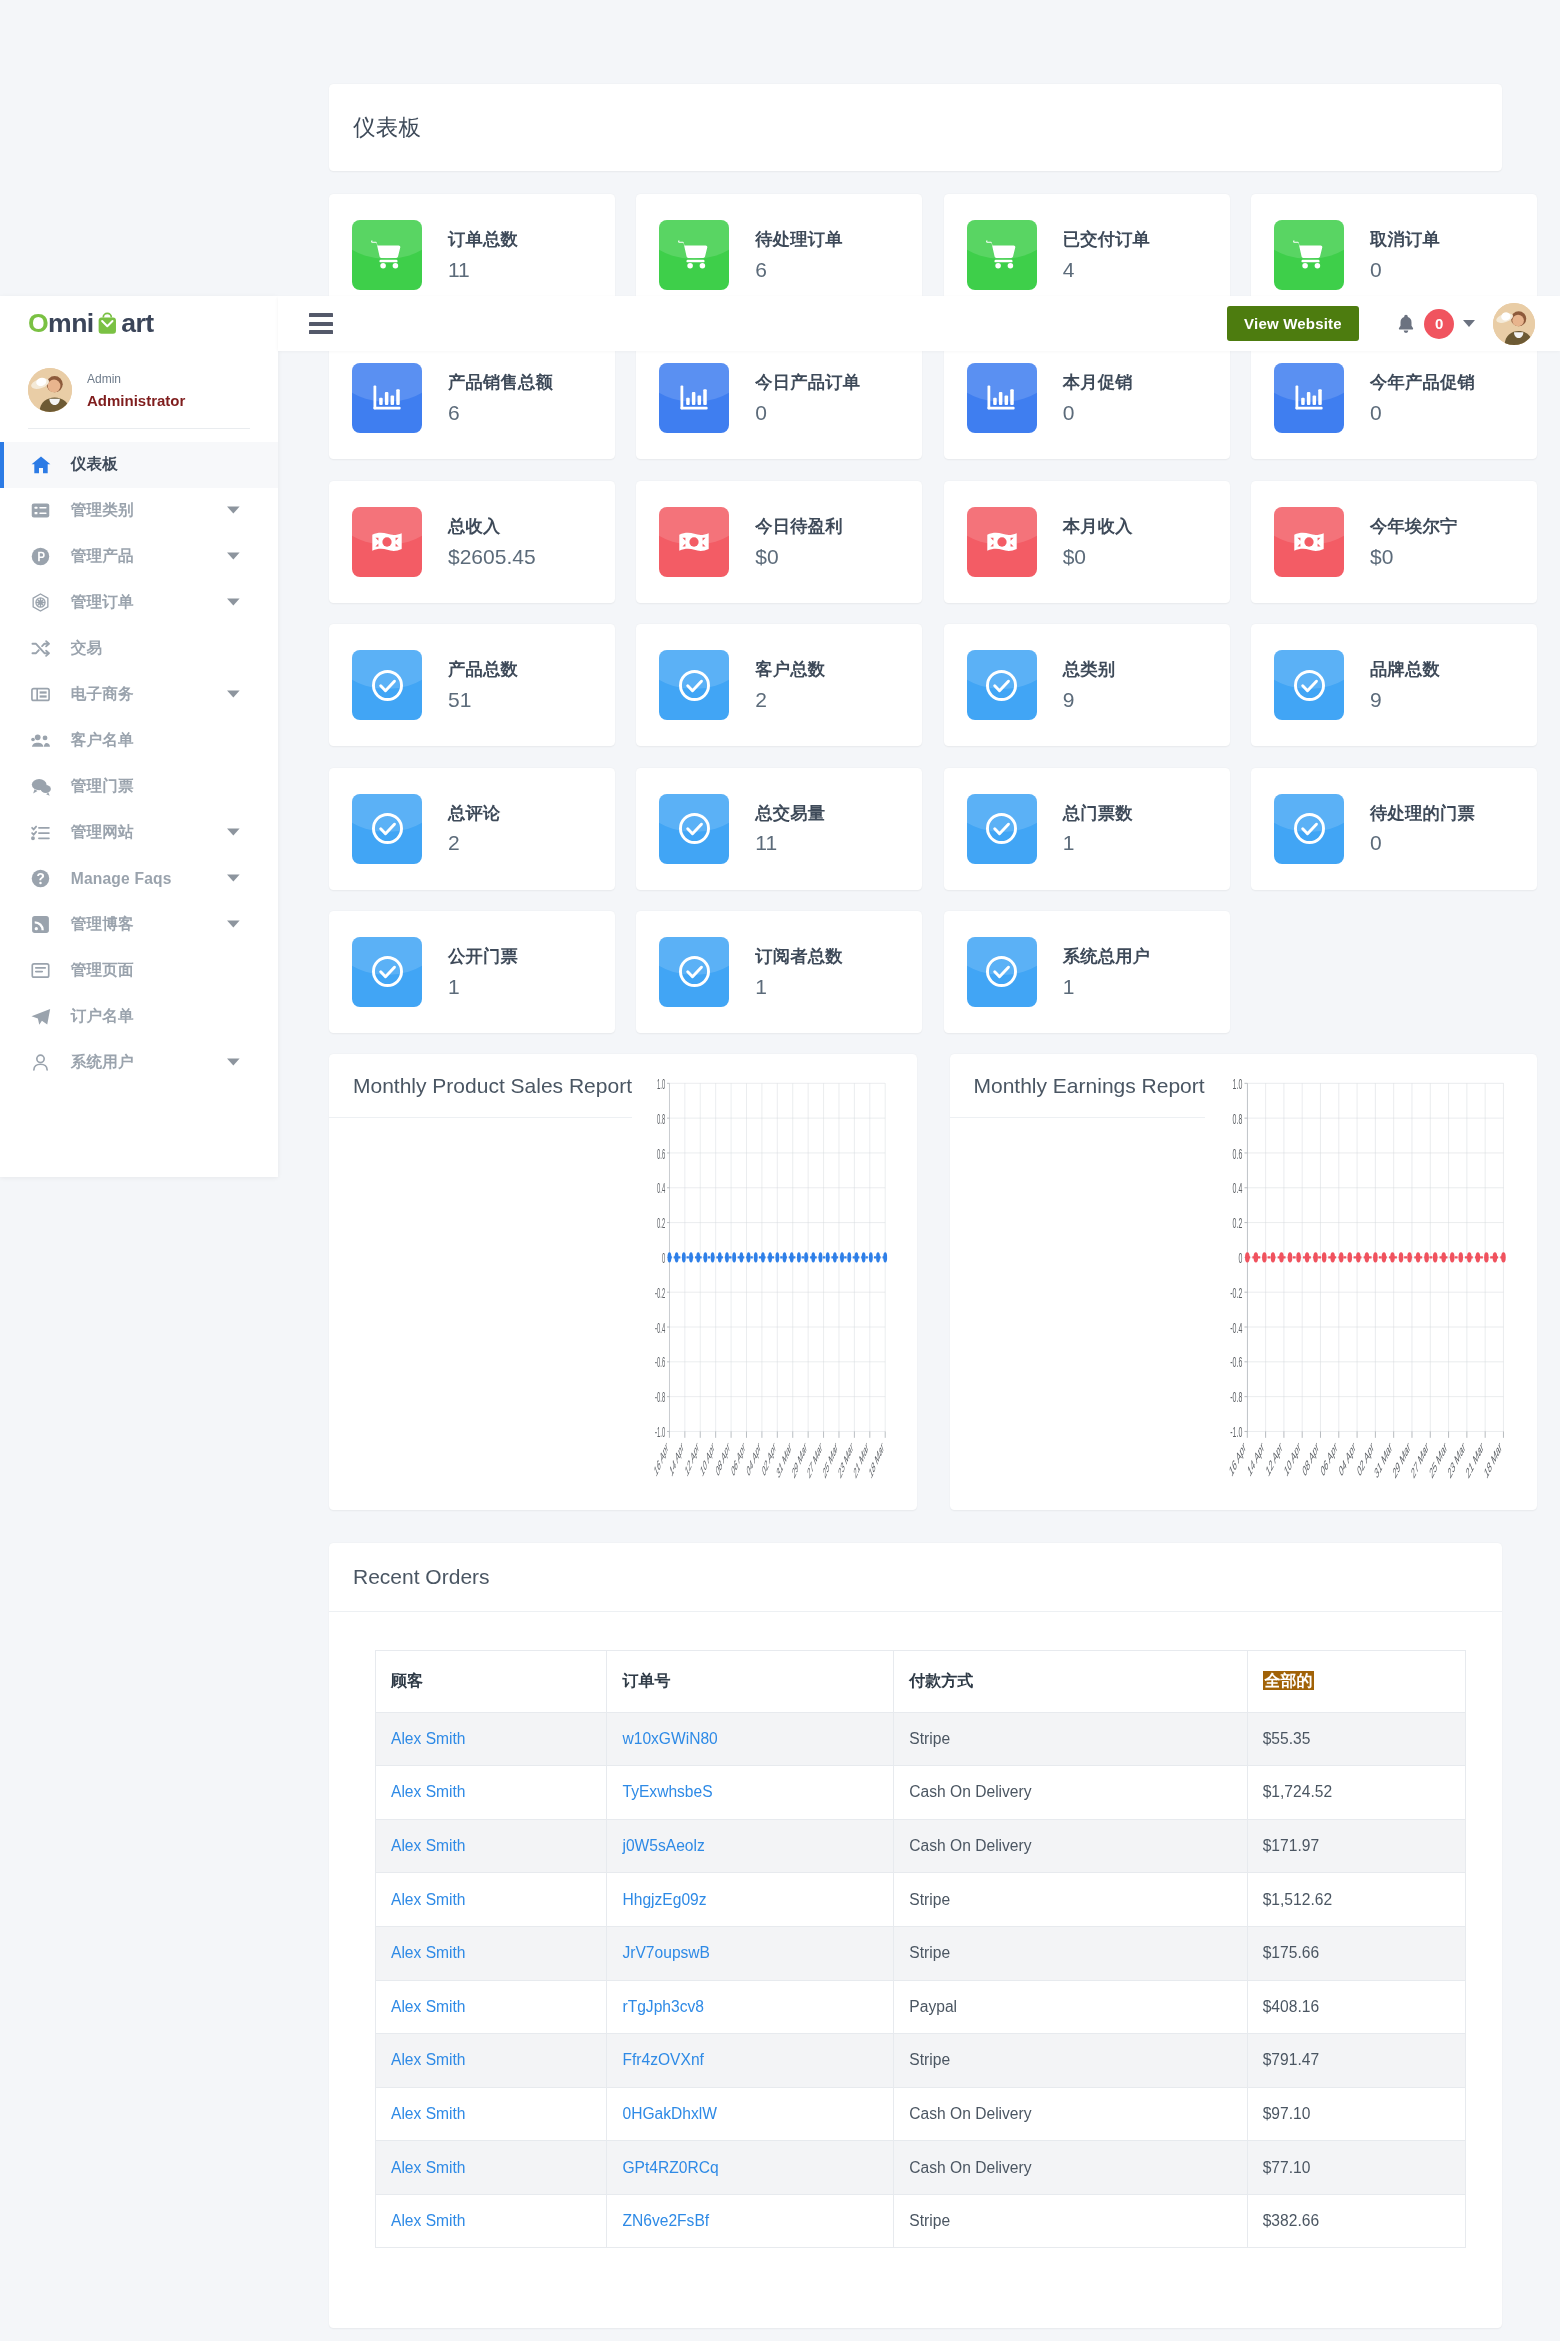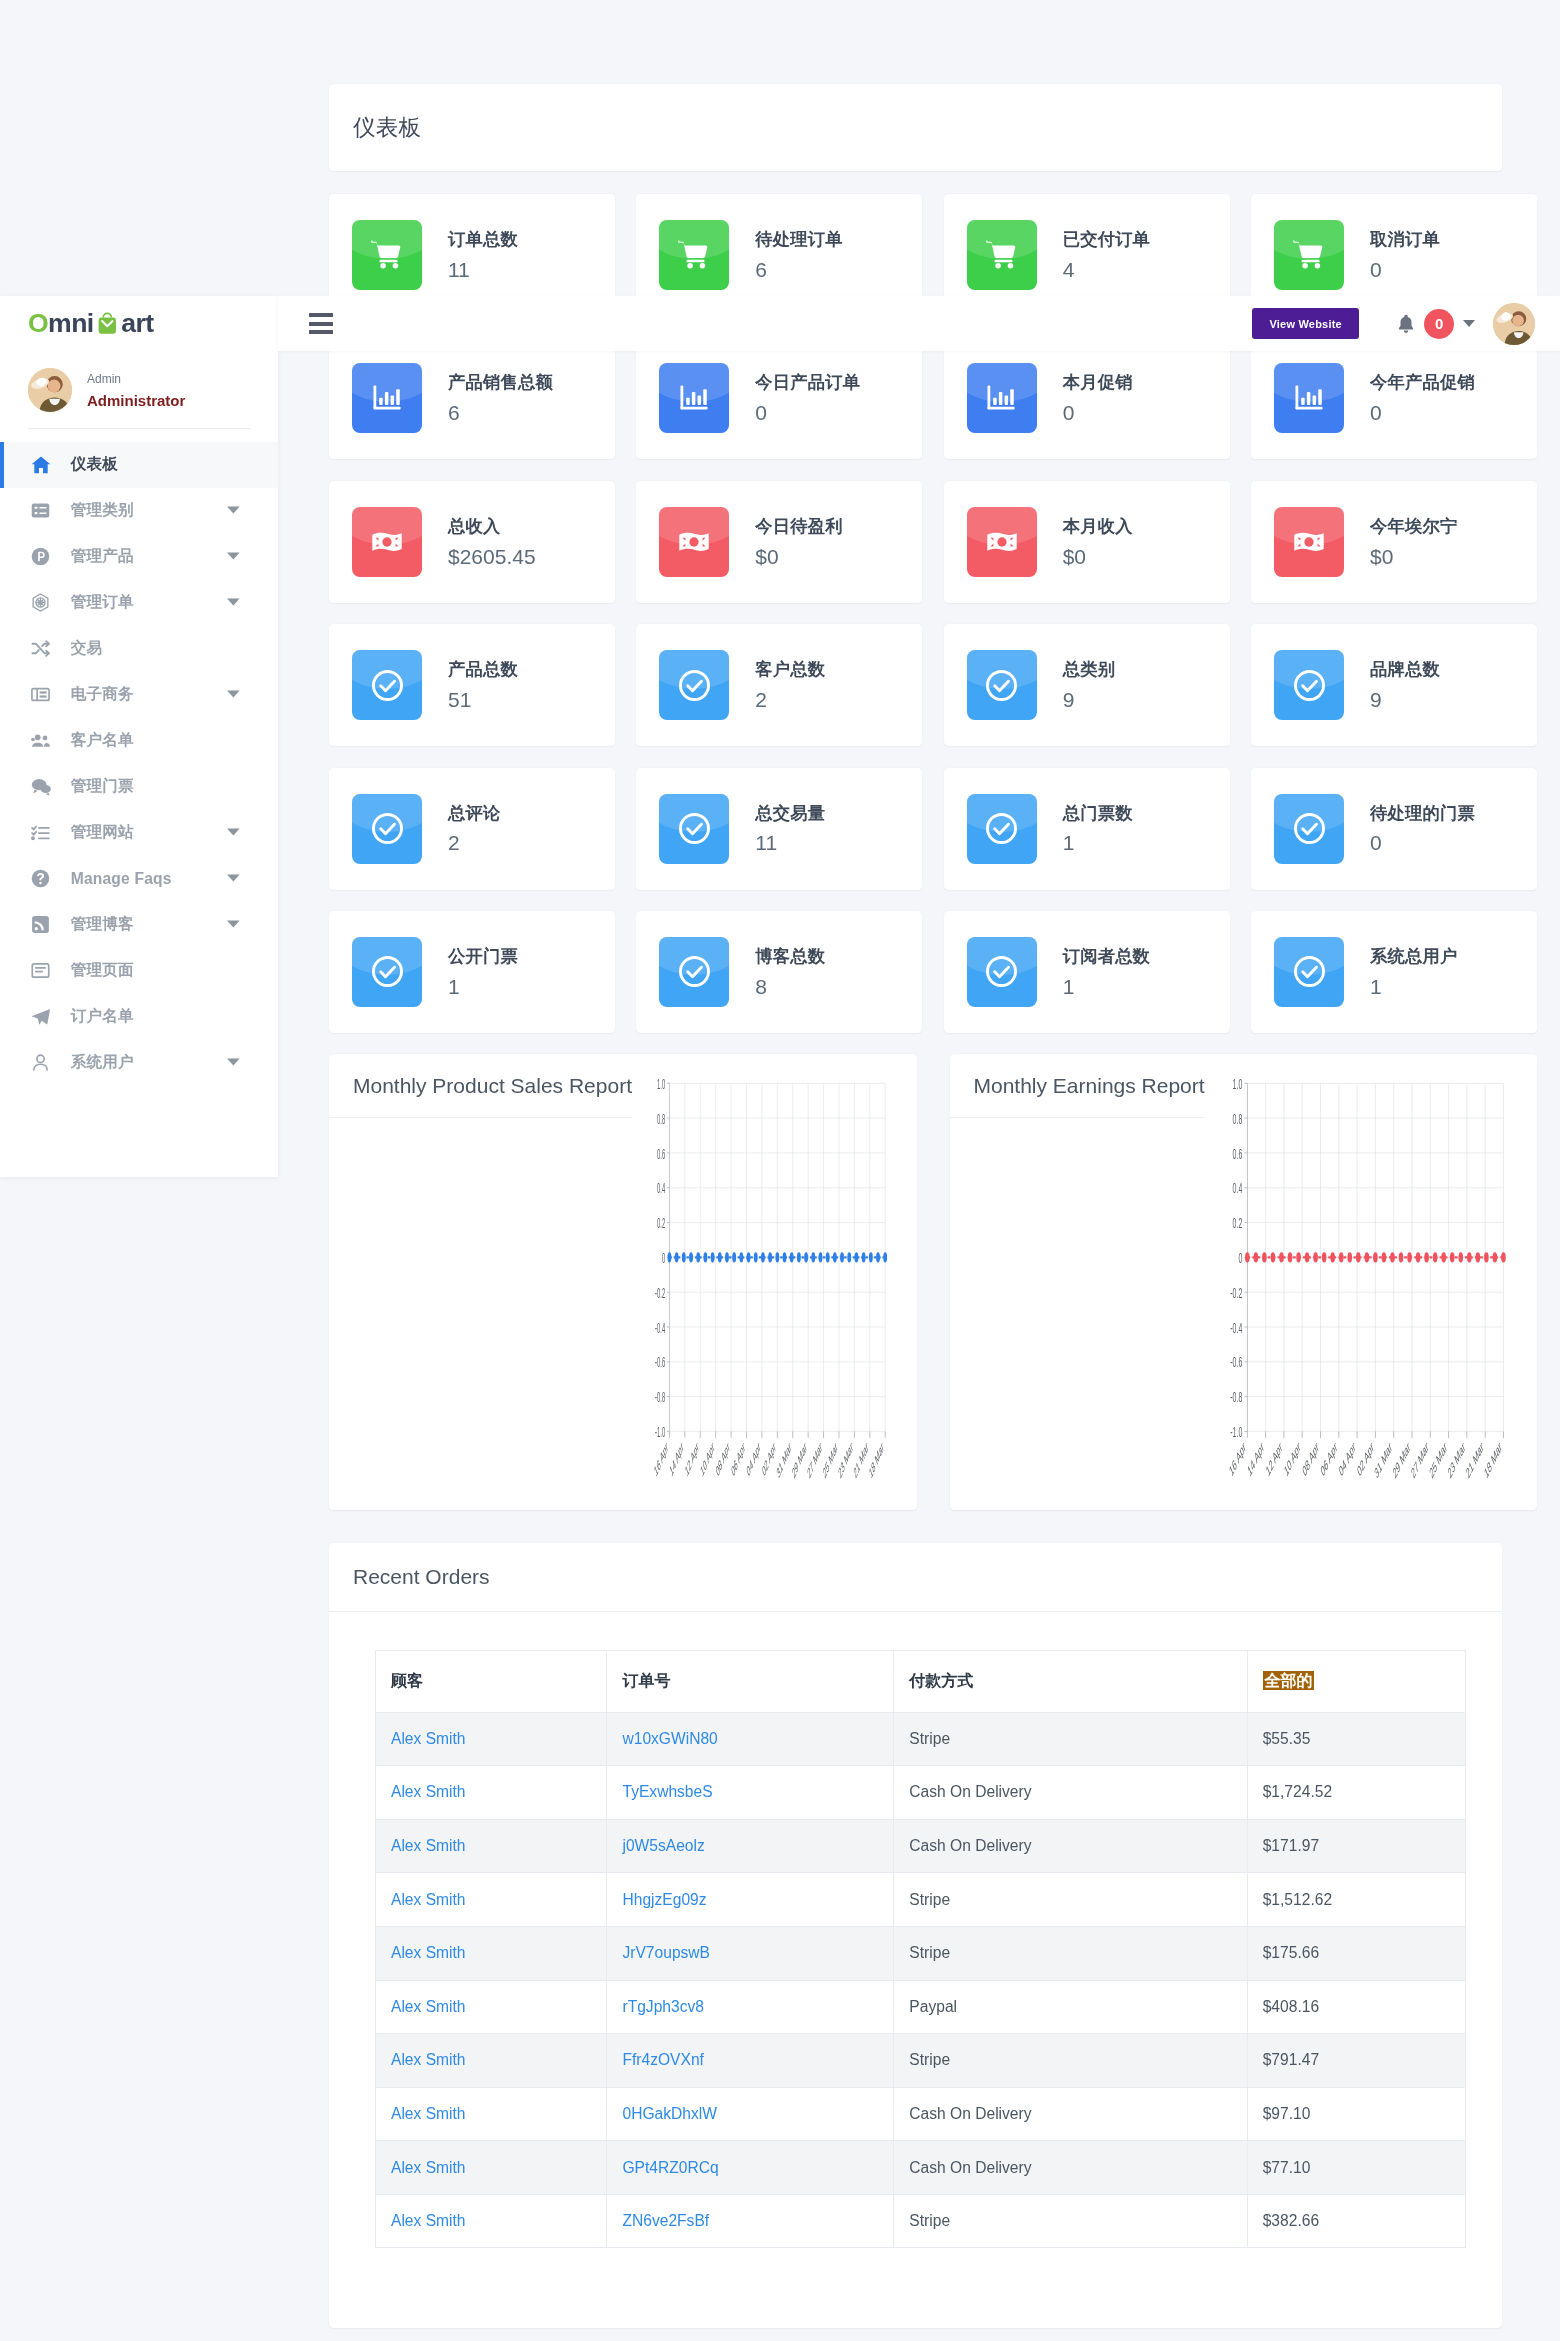--- a/index.html
+++ b/index.html
@@ -238,22 +238,22 @@
   .hamburger span {
     display: block; height: 4px; background: #54596a;
     border-radius: 0.6px; margin-bottom: 4.6px;
   }
   .hamburger span:last-child { margin-bottom: 0; }
   .topbar-right {
     margin-left: auto; display: flex; align-items: center;
     padding-right: 25.4px;
   }
   .btn-view {
-    background: #4c1d95; color: #fff;
-    font-size: 11px; font-weight: 700;
+    background: #4d7c0f; color: #fff;
+    font-size: 15px; font-weight: 700;
     border: none; border-radius: 2.9px;
     padding: 9.2px 17.3px;
     cursor: pointer;
     letter-spacing: 0.2px;
   }
   .bell { margin-left: 36px; display: flex; align-items: center; }
   .badge {
     width: 30px; height: 30px; border-radius: 50%;
     background: #f0545f; color: #fff;
     font-size: 15px; font-weight: 700;
@@ -566,32 +566,20 @@
         <div class="stat-card">
           <div class="stat-icon ic-sky">
             <svg width="37" height="37" viewBox="0 0 24 24" fill="none" stroke="#fff" stroke-width="1.9">
               <circle cx="12" cy="12" r="9.1"></circle>
               <path d="M7.6 12.2l3.1 3.2 5.8-6.2" stroke-linecap="round" stroke-linejoin="round"></path>
             </svg>
           </div>
           <div class="stat-text">
             <div class="stat-label">公开门票</div>
             <div class="stat-value">1</div>
-          </div>
-        </div>
-        <div class="stat-card">
-          <div class="stat-icon ic-sky">
-            <svg width="37" height="37" viewBox="0 0 24 24" fill="none" stroke="#fff" stroke-width="1.9">
-              <circle cx="12" cy="12" r="9.1"></circle>
-              <path d="M7.6 12.2l3.1 3.2 5.8-6.2" stroke-linecap="round" stroke-linejoin="round"></path>
-            </svg>
-          </div>
-          <div class="stat-text">
-            <div class="stat-label">博客总数</div>
-            <div class="stat-value">8</div>
           </div>
         </div>
         <div class="stat-card">
           <div class="stat-icon ic-sky">
             <svg width="37" height="37" viewBox="0 0 24 24" fill="none" stroke="#fff" stroke-width="1.9">
               <circle cx="12" cy="12" r="9.1"></circle>
               <path d="M7.6 12.2l3.1 3.2 5.8-6.2" stroke-linecap="round" stroke-linejoin="round"></path>
             </svg>
           </div>
           <div class="stat-text">

